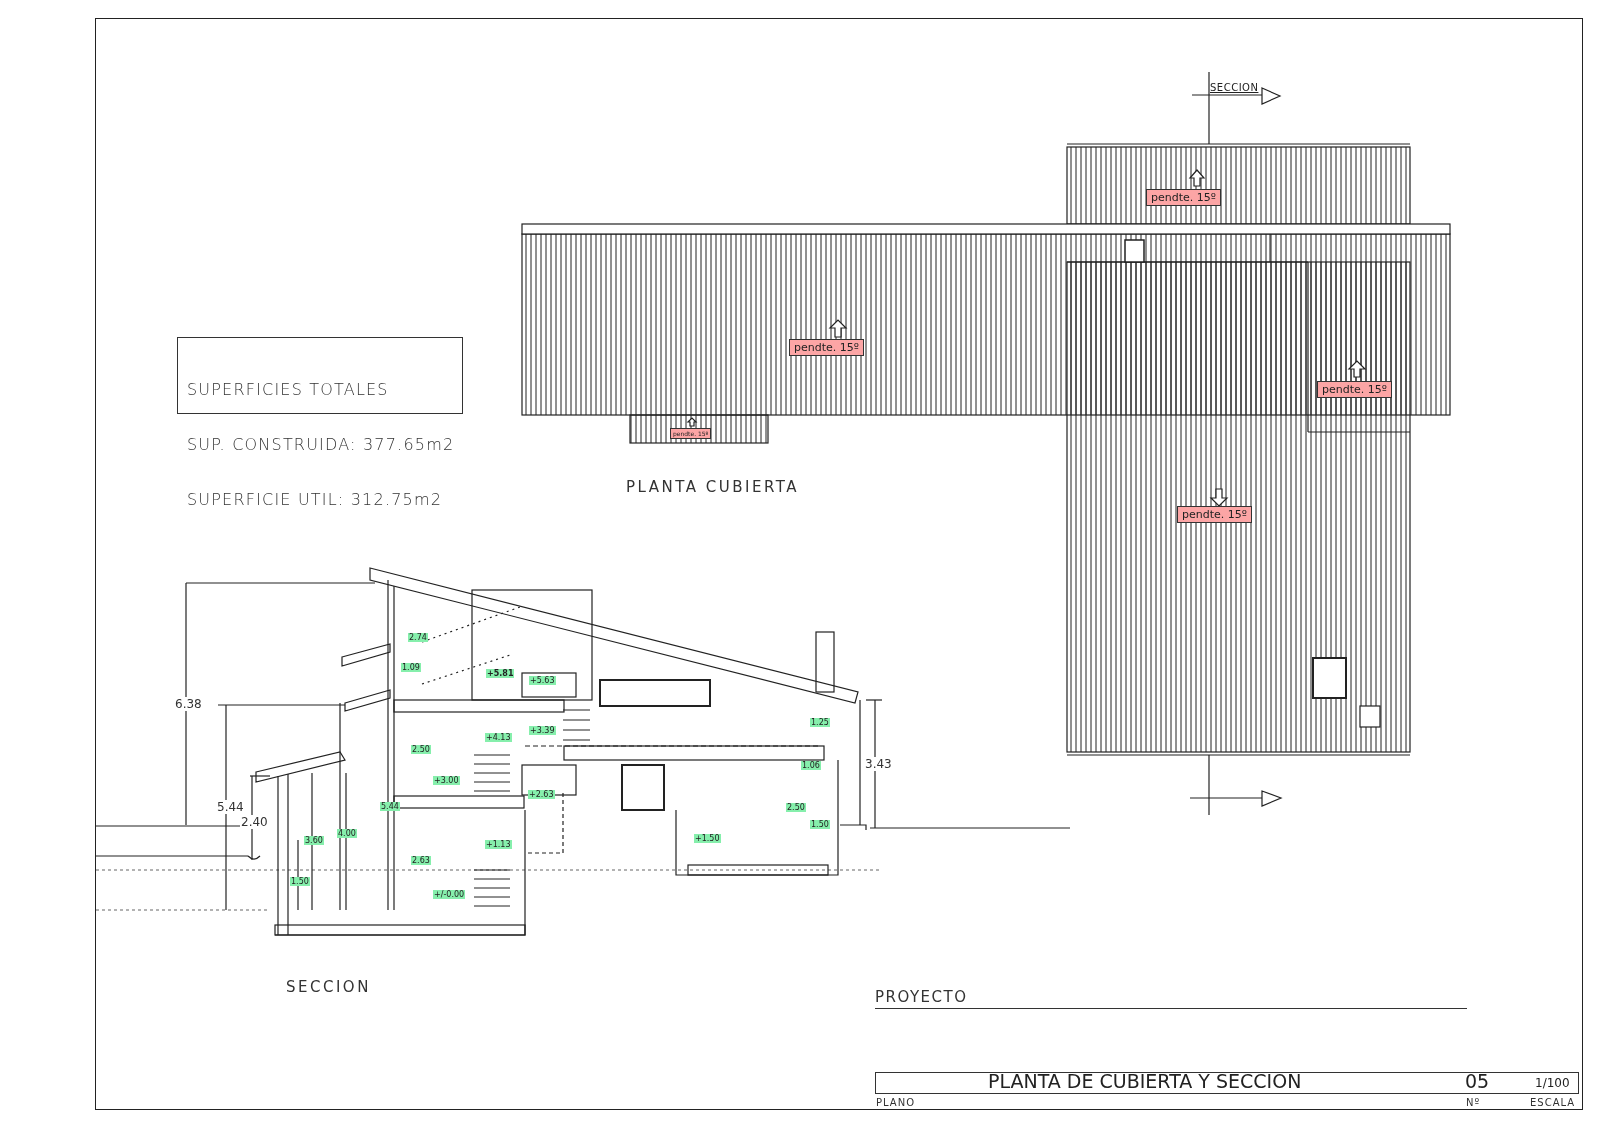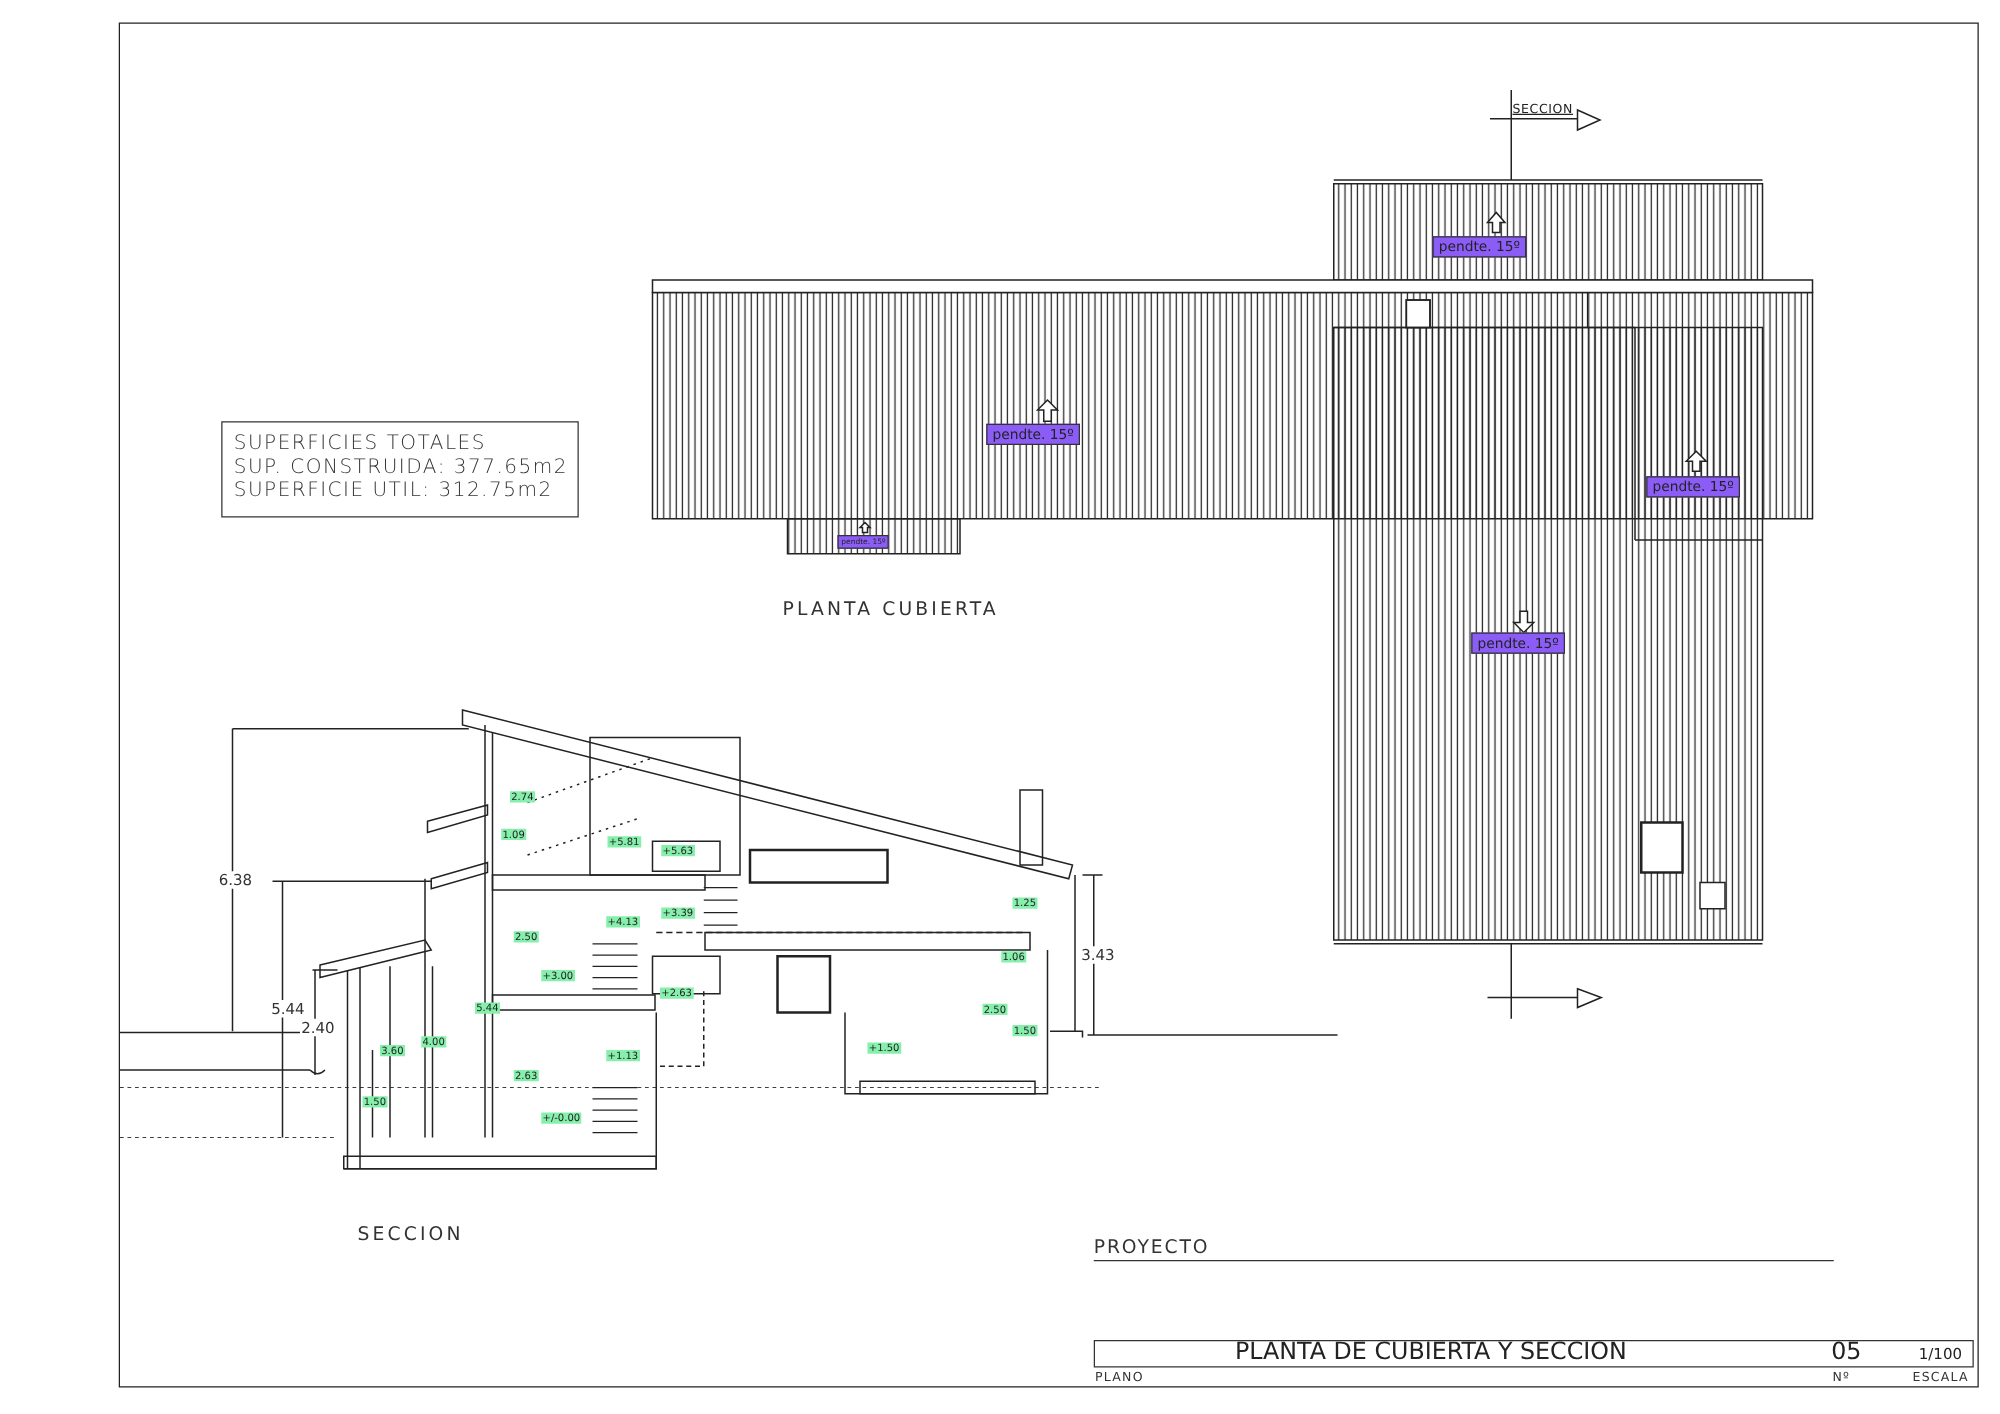--- a/index.html
+++ b/index.html
@@ -7,23 +7,23 @@
          font-family:"DejaVu Sans", sans-serif; color:#222; }
   .sheet { position:absolute; left:0; top:0; width:1600px; height:1131px; }
   .frame { position:absolute; left:95px; top:18px; width:1488px; height:1092px;
            border:1.5px solid #222; box-sizing:border-box; }
   svg { position:absolute; left:0; top:0; }
   .lbl { position:absolute; white-space:nowrap; }
   .area-box { position:absolute; left:177px; top:337px; width:286px; height:77px;
               border:1.5px solid #333; box-sizing:border-box; padding:6px 8px 0 9px;
               font-family:"DejaVu Sans", sans-serif; font-size:16px; line-height:19px;
               letter-spacing:1.2px; color:#333; font-weight:300; }
-  .area-box div { white-space:nowrap; }
+  .area-box div { white-space:nowrap;margin-top:36px; }
   .caption { font-size:15px; letter-spacing:2.5px; color:#333; }
-  .tag { position:absolute; background:#8b5cf6; border:1px solid #333; font-size:11px;
+  .tag { position:absolute; background:#fca5a5; border:1px solid #333; font-size:11px;
          padding:0 4px; height:15px; line-height:15px; white-space:nowrap; color:#222;
          font-family:"DejaVu Sans", sans-serif; }
   .tag.small { font-size:6px; height:9px; line-height:9px; padding:0 2px; }
   .dim { position:absolute; font-size:8px; color:#222; background:#86efac; padding:0 1px;
          font-family:"DejaVu Sans", sans-serif; white-space:nowrap; }
   .dimL { position:absolute; font-size:12px; color:#333; background:#fff; padding:0 1px;
           font-family:"DejaVu Sans", sans-serif; white-space:nowrap; }
   .project-prefix { position:absolute; left:875px; top:988px; font-size:15px; letter-spacing:1.5px; color:#333; }
   .project-title { position:absolute; left:988px; top:980px; font-size:21px; letter-spacing:0.6px; color:#222; }
   .project-line { position:absolute; left:875px; top:1008px; width:592px; height:0; border-top:1.5px solid #333; }
@@ -187,21 +187,21 @@
   <div class="dim" style="left:380px;top:802px;">5.44</div>
   <div class="dim" style="left:411px;top:856px;">2.63</div>
   <div class="dim" style="left:304px;top:836px;">3.60</div>
   <div class="dim" style="left:337px;top:829px;">4.00</div>
   <div class="dim" style="left:290px;top:877px;">1.50</div>
   <div class="dim" style="left:810px;top:718px;">1.25</div>
   <div class="dim" style="left:801px;top:725px;margin-top:36px;">1.06</div>
   <div class="dim" style="left:786px;top:803px;">2.50</div>
   <div class="dim" style="left:810px;top:820px;">1.50</div>
 
-  <div class="dim" style="left:486px;top:669px;">+5.81</div>
+  <div class="dim" style="left:486px;top:669px;font-weight:bold;">+5.81</div>
   <div class="dim" style="left:529px;top:676px;">+5.63</div>
   <div class="dim" style="left:529px;top:726px;">+3.39</div>
   <div class="dim" style="left:485px;top:733px;">+4.13</div>
   <div class="dim" style="left:433px;top:776px;">+3.00</div>
   <div class="dim" style="left:528px;top:790px;">+2.63</div>
   <div class="dim" style="left:485px;top:840px;">+1.13</div>
   <div class="dim" style="left:433px;top:890px;">+/-0.00</div>
   <div class="dim" style="left:694px;top:834px;">+1.50</div>
 
   <div class="project-prefix">PROYECTO</div>

